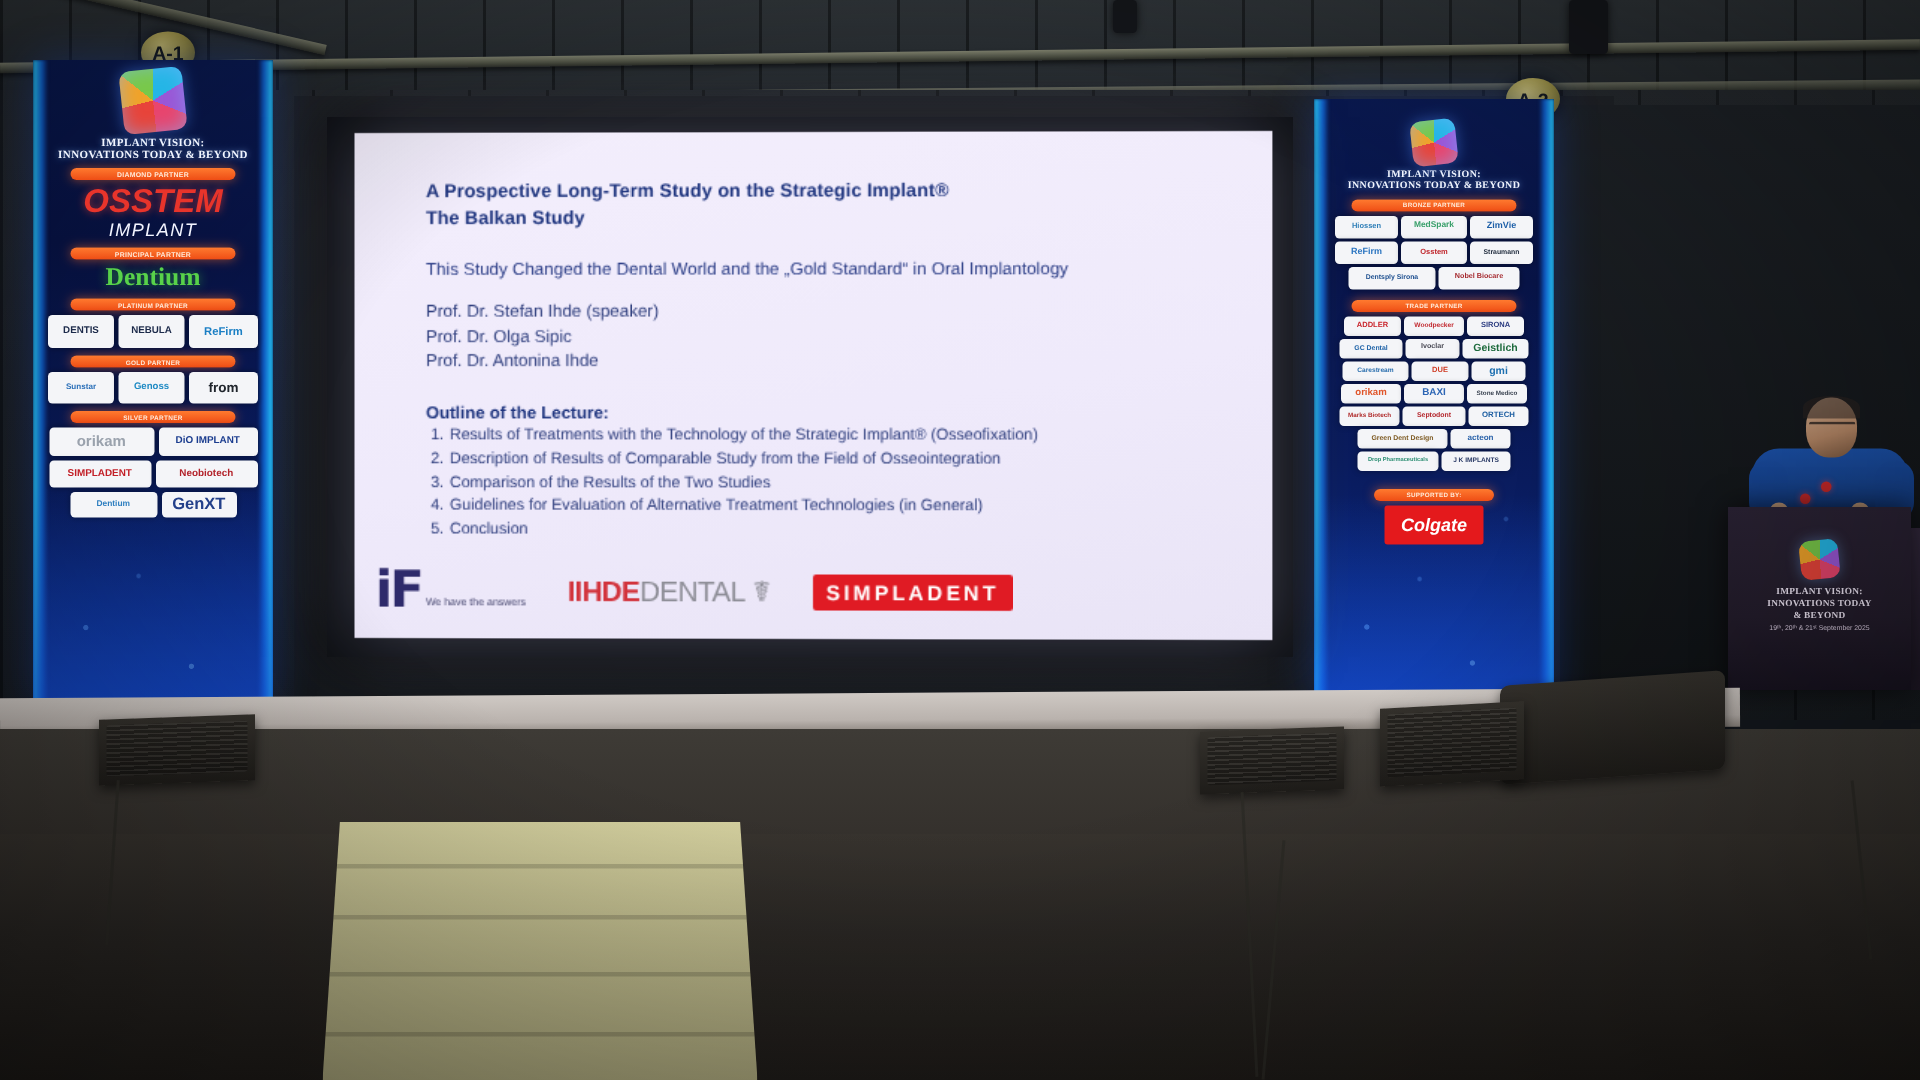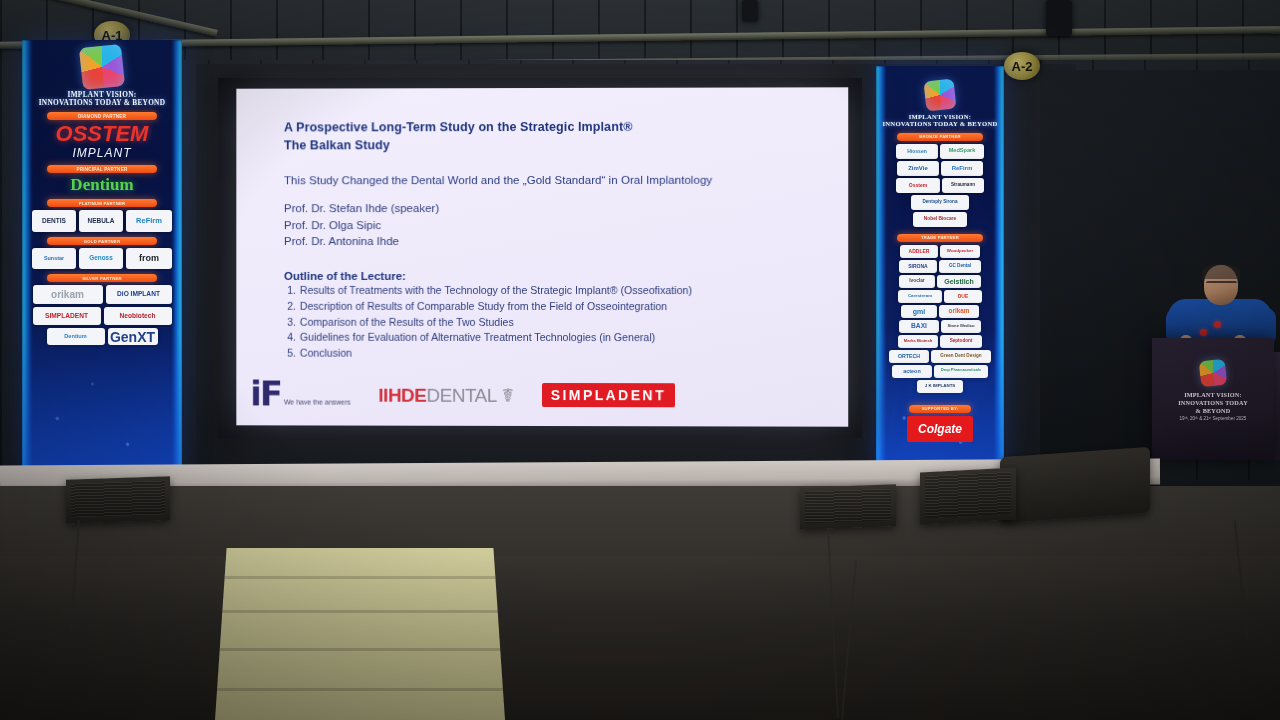--- a/index.html
+++ b/index.html
@@ -219,26 +219,26 @@
         <div class="lg" style="width:46px;height:21px;font-size:9px;color:#20252c;">from</div>
       </div>
 
       <div class="tier" style="font-size:4.3px;">SILVER PARTNER</div>
       <div class="logos">
         <div class="lg" style="width:70px;height:19px;font-size:10px;color:#9aa2ad;">orikam</div>
         <div class="lg" style="width:66px;height:19px;font-size:6.6px;color:#1b3d8f;">DiO IMPLANT</div>
         <div class="lg" style="width:68px;height:18px;font-size:6.6px;color:#c21f27;">SIMPLADENT</div>
         <div class="lg" style="width:68px;height:18px;font-size:6.6px;color:#b3232b;">Neobiotech</div>
         <div class="lg" style="width:58px;height:17px;font-size:5.6px;color:#2f7fc0;">Dentium</div>
-        <div class="lg" style="width:50px;height:17px;font-size:14px;color:#23408a;">GenXT</div>
-      </div>
-    </div>
-  </div>
-
-  <div class="banner" style="left:876px;top:66px;width:128px;height:400px;">
+        <div class="lg" style="width:50px;height:17px;font-size:11px;color:#23408a;">GenXT</div>
+      </div>
+    </div>
+  </div>
+
+  <div class="banner" style="left:876px;top:66px;width:160px;height:400px;">
     <div class="edge-glow"></div>
     <div class="edge-glow right"></div>
     <div class="bn-inner" style="padding-top:14px;">
       <div class="cube sm"></div>
       <div class="bn-title" style="font-size:6.6px;">IMPLANT VISION:</div>
       <div class="bn-title" style="font-size:6.6px;">INNOVATIONS TODAY &amp; BEYOND</div>
 
       <div class="tier" style="font-size:4.2px;">BRONZE PARTNER</div>
       <div class="logos" style="gap:2px;">
         <div class="lg" style="width:42px;height:15px;font-size:5px;color:#2f7fb8;">Hiossen</div>

